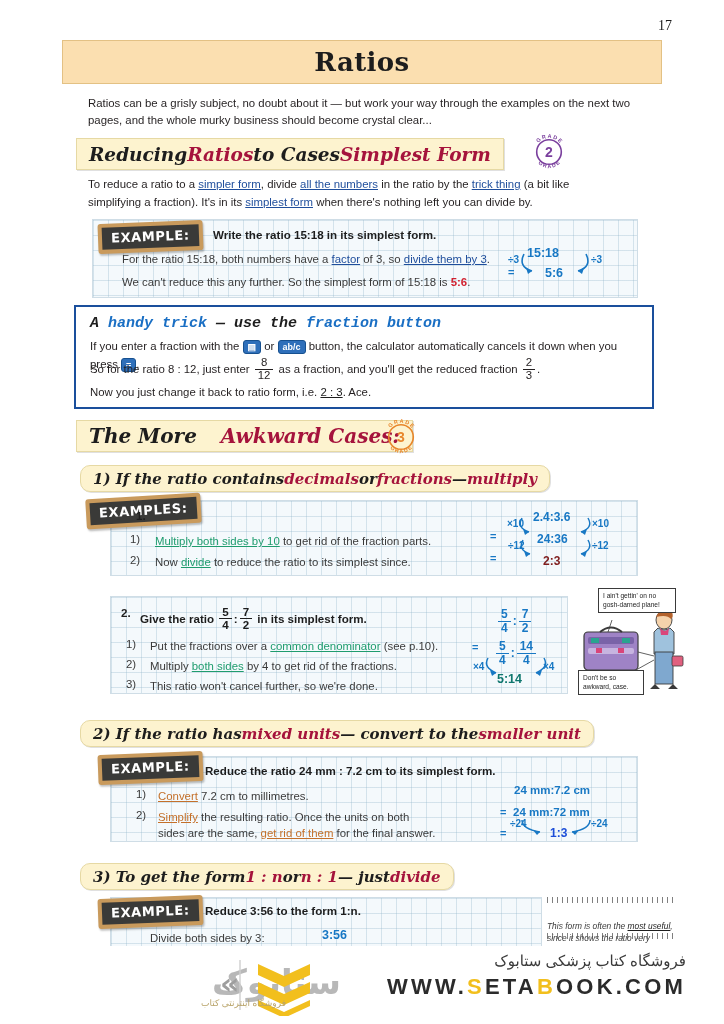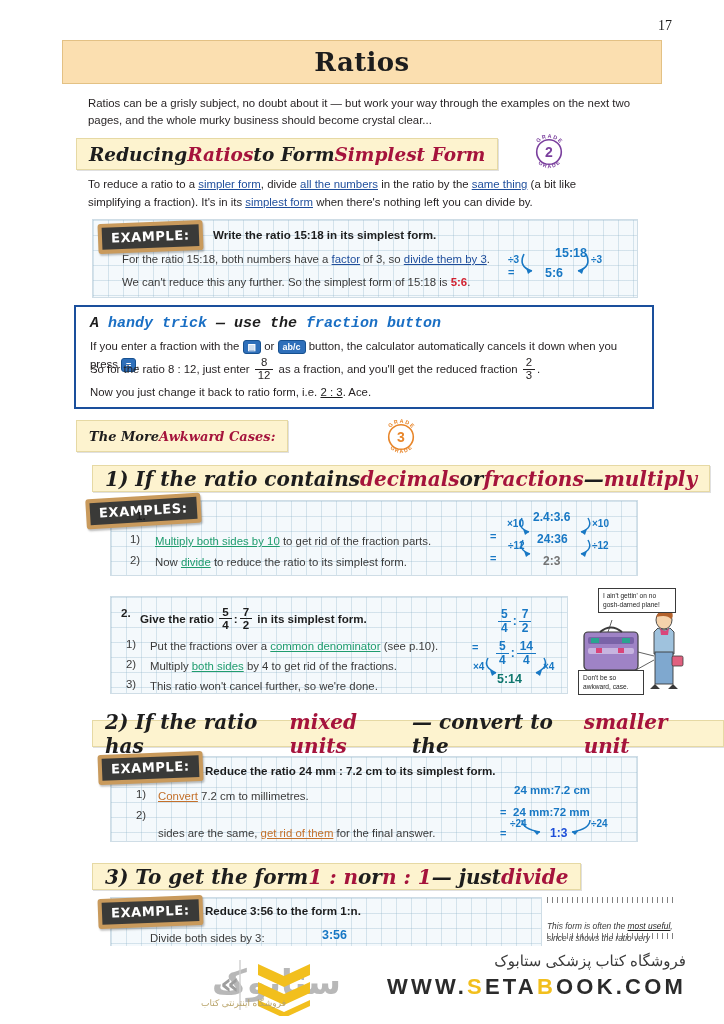--- a/index.html
+++ b/index.html
@@ -35,22 +35,22 @@
 
   
   .sec-bar{
     position:absolute;background:#fdf3cf;border:1px solid #e6d9a4;
     display:flex;align-items:center;padding:0 12px;
     font-family:"DejaVu Serif", serif;font-weight:bold;font-style:italic;
     color:#1d1d1d;box-shadow:1px 1px 0 rgba(0,0,0,.12);
   }
   .red{color:#a5133c;}
   .sec-bar.h1{left:76px;top:138px;height:30px;font-size:18.5px;}
-  .sec-bar.h2{left:76px;top:420px;height:30px;font-size:13px;}
-  .sec-bar.sub{left:92px;height:25px;font-size:20px;}
+  .sec-bar.h2{left:76px;top:420px;height:30px;font-size:20px;gap:24px;}
+  .sec-bar.sub{left:80px;height:25px;font-size:15px;border-radius:10px;}
   .sec-bar.sub.s1{top:465px;}
   .sec-bar.sub.s2{top:720px;}
   .sec-bar.sub.s3{top:863px;}
 
   
   .badge{position:absolute;width:42px;height:42px;}
   .badge.g2{left:528px;top:131px;}
   .badge.g3{left:380px;top:416px;}
 
   
@@ -156,21 +156,21 @@
 
   <div class="title-banner">
     <span class="t">Ratios</span>
   </div>
 
   <div class="intro">Ratios can be a grisly subject, no doubt about it — but work your way through the examples on the next two pages, and the whole murky business should become crystal clear...</div>
 
   <div class="sec-bar h1">
     <span>Reducing </span>
       <span class="red">Ratios</span>
-      <span> to Form </span>
+      <span> to Cases </span>
       <span class="red">Simplest Form</span>
   </div>
 
   <div class="badge g2">
     <svg viewBox="0 0 42 42" width="42" height="42">
       <defs>
           <path id="arcT2" d="M 7,21 A 14,14 0 0 1 35,21"></path>
           <path id="arcB2" d="M 6,22 A 15,15 0 0 0 36,22"></path>
         </defs>
       <circle cx="21" cy="21" r="12.3" fill="none" stroke="#7a3f9d" stroke-width="1.6"></circle>
@@ -178,35 +178,35 @@
       <text font-family="Liberation Sans, sans-serif" font-size="5.4" font-weight="bold" fill="#7a3f9d" letter-spacing="1.3">
         <textPath href="#arcT2" startOffset="22%">GRADE</textPath>
       </text>
       <text font-family="Liberation Sans, sans-serif" font-size="5.4" font-weight="bold" fill="#7a3f9d" letter-spacing="1.3">
         <textPath href="#arcB2" startOffset="24%">GRADE</textPath>
       </text>
     </svg>
   </div>
 
   <div class="para" style="left:88px;top:175px;width:560px;">
-    <span>To reduce a ratio to a </span><u class="lnk">simpler form</u><span>, divide </span><u class="lnk">all the numbers</u><span> in the ratio by the </span><u class="lnk">same thing</u><span> (a bit like</span><br>
+    <span>To reduce a ratio to a </span><u class="lnk">simpler form</u><span>, divide </span><u class="lnk">all the numbers</u><span> in the ratio by the </span><u class="lnk">trick thing</u><span> (a bit like</span><br>
     <span>simplifying a fraction).  It's in its </span><u class="lnk">simplest form</u><span> when there's nothing left you can divide by.</span>
   </div>
 
   <div class="gridbox" style="left:92px;top:219px;width:544px;height:77px;"></div>
   <div class="extag" style="left:98px;top:222px;">EXAMPLE:</div>
   <div class="ex-q" style="left:213px;top:228px;">Write the ratio 15:18 in its simplest form.</div>
   <div class="ex-line" style="left:122px;top:251px;width:390px;">
     <span>For the ratio 15:18, both numbers have a </span><u class="lnk">factor</u><span> of 3, so </span><u class="lnk">divide them by 3</u><span>.</span>
   </div>
   <div class="ex-line" style="left:122px;top:274px;width:400px;">
     <span>We can't reduce this any further.  So the simplest form of 15:18 is </span><b style="color:#d1202f">5:6</b><span>.</span>
   </div>
 
-  <div class="work" style="left:555px;top:246px;font-size:12.5px;">15:18</div>
+  <div class="work" style="left:527px;top:246px;font-size:12.5px;">15:18</div>
   <div class="work" style="left:545px;top:266px;font-size:12.5px;">5:6</div>
   <div class="work small" style="left:508px;top:254px;">÷3</div>
   <div class="work small" style="left:591px;top:254px;">÷3</div>
   <div class="work" style="left:508px;top:266px;font-size:11px;">=</div>
   <svg style="position:absolute;left:520px;top:244px;" width="80" height="36">
     <path d="M4,10 C0,18 2,24 12,27" fill="none" stroke="#1878c4" stroke-width="1.6"></path>
     <path d="M12,27 l-6,-3 l2,6 z" fill="#1878c4"></path>
     <path d="M66,10 C70,18 68,24 58,27" fill="none" stroke="#1878c4" stroke-width="1.6"></path>
     <path d="M58,27 l6,-3 l-2,6 z" fill="#1878c4"></path>
   </svg>
@@ -261,26 +261,26 @@
   <div class="extag" style="left:86px;top:496px;transform:rotate(-3.4deg);">EXAMPLES:</div>
 
   <div class="ex-q" style="left:136px;top:509px;">1.</div>
 
   <div class="ex-num" style="left:130px;top:533px;">1)</div>
   <div class="ex-line" style="left:155px;top:533px;">
     <u class="lnkg">Multiply both sides by 10</u><span> to get rid of the fraction parts.</span>
   </div>
   <div class="ex-num" style="left:130px;top:554px;">2)</div>
   <div class="ex-line" style="left:155px;top:554px;">
-    <span>Now </span><u class="lnkg">divide</u><span> to reduce the ratio to its simplest form.</span>
+    <span>Now </span><u class="lnkg">divide</u><span> to reduce the ratio to its simplest since.</span>
   </div>
 
   <div class="work" style="left:533px;top:510px;font-size:12px;">2.4:3.6</div>
   <div class="work" style="left:537px;top:532px;font-size:12px;">24:36</div>
-  <div class="work ans" style="left:543px;top:554px;font-size:12px;color:#737373;">2:3</div>
+  <div class="work ans" style="left:543px;top:554px;font-size:12px;color:#7f1d1d;">2:3</div>
   <div class="work small" style="left:507px;top:518px;">×10</div>
   <div class="work small" style="left:592px;top:518px;">×10</div>
   <div class="work small" style="left:508px;top:540px;">÷12</div>
   <div class="work small" style="left:592px;top:540px;">÷12</div>
   <div class="work" style="left:490px;top:530px;font-size:11px;">=</div>
   <div class="work" style="left:490px;top:552px;font-size:11px;">=</div>
   <svg style="position:absolute;left:518px;top:508px;" width="86" height="60">
     <path d="M4,10 C0,17 3,21 11,24" fill="none" stroke="#1878c4" stroke-width="1.5"></path>
     <path d="M11,24 l-6,-3 l2,6 z" fill="#1878c4"></path>
     <path d="M70,10 C74,17 71,21 63,24" fill="none" stroke="#1878c4" stroke-width="1.5"></path>
@@ -362,20 +362,23 @@
 
   <div class="gridbox" style="left:110px;top:756px;width:526px;height:84px;"></div>
   <div class="extag" style="left:98px;top:753px;">EXAMPLE:</div>
   <div class="ex-q" style="left:205px;top:764px;">Reduce the ratio 24 mm : 7.2 cm to its simplest form.</div>
 
   <div class="ex-num" style="left:136px;top:788px;">1)</div>
   <div class="ex-line" style="left:158px;top:788px;">
     <u class="lnko">Convert</u><span> 7.2 cm to millimetres.</span>
   </div>
   <div class="ex-num" style="left:136px;top:809px;">2)</div>
+  <div class="ex-line" style="left:158px;top:809px;">
+    <u class="lnko">Simplify</u><span> the resulting ratio.  Once the units on both</span>
+  </div>
   <div class="ex-line" style="left:158px;top:825px;">
     <span>sides are the same, </span><u class="lnko">get rid of them</u><span> for the final answer.</span>
   </div>
 
   <div class="work" style="left:514px;top:784px;font-size:11.5px;">24 mm:7.2 cm</div>
   <div class="work" style="left:513px;top:806px;font-size:11.5px;">24 mm:72 mm</div>
   <div class="work" style="left:500px;top:806px;font-size:11px;">=</div>
   <div class="work" style="left:500px;top:827px;font-size:11px;">=</div>
   <div class="work small" style="left:510px;top:818px;">÷24</div>
   <div class="work small" style="left:591px;top:818px;">÷24</div>

